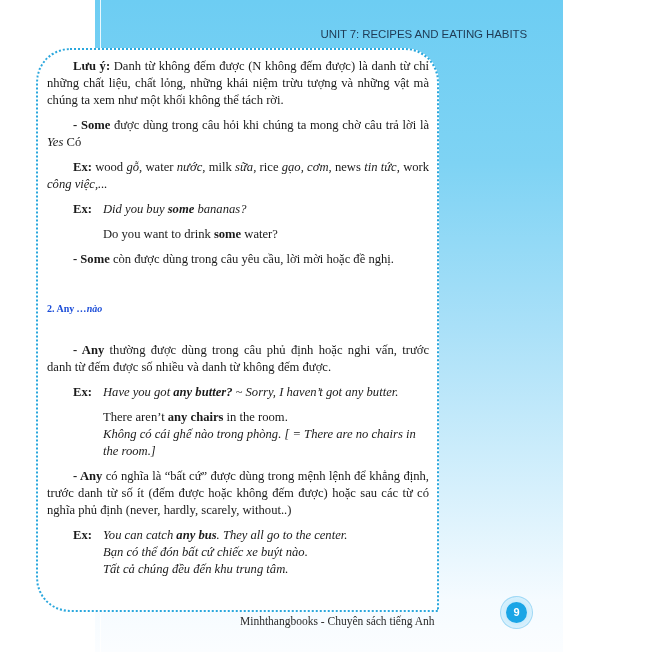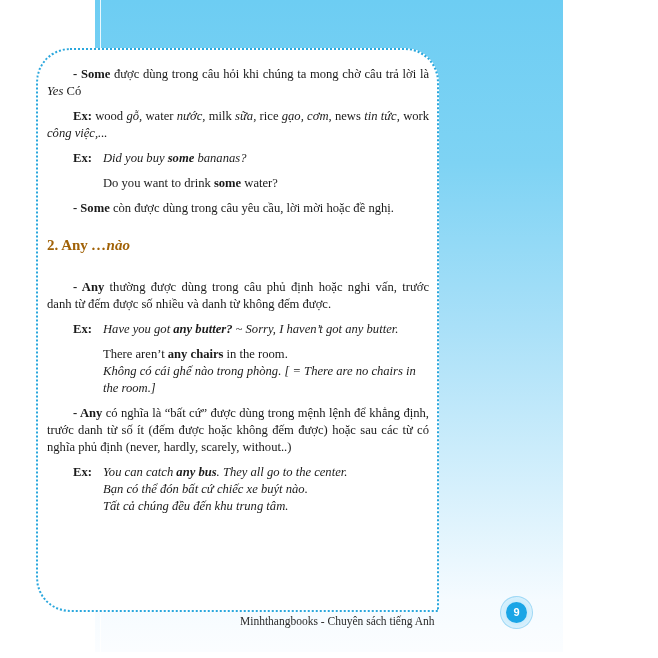--- a/index.html
+++ b/index.html
@@ -37,22 +37,22 @@
     .ex-block { padding-left: 26px; }
     .ex-row { display: flex; }
     .ex-label { font-weight: bold; width: 30px; flex: none; }
     .ex-body { flex: 1; font-style: italic; }
     .ex-trans { font-style: italic; padding-left: 30px; }
     .ex-plain { padding-left: 30px; }
     .ex-trans-small { font-style: italic; padding-left: 20px; }
     b { font-weight: bold; }
     i { font-style: italic; }
     .section-title {
-      font-family: "Liberation Serif", serif; font-weight: bold; color: #a16207;
-      font-size: 15px; margin-top: 20px;
+      font-family: "Liberation Serif", serif; font-weight: bold; color: #1d4ed8;
+      font-size: 10px; margin-top: 32px;
     }
     .section-title .it { font-style: italic; }
     .dash-item { padding-left: 26px; }
 
     .footer-text {
       position: absolute; left: 240px; top: 615px;
       font-size: 11.5px; color: #2a2a2a; white-space: nowrap;
       font-family: "Liberation Serif", serif;
     }
     .page-num-halo {
@@ -66,26 +66,28 @@
       border-radius: 50%; background: #1aa5e6; color: #fff;
       font-family: "Liberation Sans", "DejaVu Sans", sans-serif;
       font-size: 11px; font-weight: bold; text-align: center; line-height: 21px;
     }
   </style>
 </head>
 <body>
 
 <div class="page">
   <div class="binding-line"></div>
+  <div class="unit-header">UNIT 7:  RECIPES AND EATING HABITS</div>
 </div>
 
 <div class="frame"></div>
 
 <div class="content">
 
+  <p class="p indent"><b>Lưu ý:</b><span> Danh từ không đếm được (N không đếm được) là danh từ chỉ những chất liệu, chất lỏng, những khái niệm trừu tượng và những vật mà chúng ta xem như một khối không thể tách rời.</span></p>
 
   <p class="p indent gap"><b>- </b><b>Some</b><span> được dùng trong câu hỏi khi chúng ta mong chờ câu trả lời là </span><i>Yes</i><span> Có</span></p>
 
   <p class="p indent gap"><b>Ex:</b><span> wood </span><i>gỗ</i><span>, water </span><i>nước</i><span>, milk </span><i>sữa</i><span>, rice </span><i>gạo, cơm</i><span>, news </span><i>tin tức</i><span>, work </span><i>công việc</i><i>,...</i></p>
 
   <div class="ex-block gap">
     <div class="ex-row">
       <span class="ex-label">Ex:</span>
       <span class="ex-body"><span>Did you buy </span><b>some</b><span> bananas?</span></span>
     </div>

